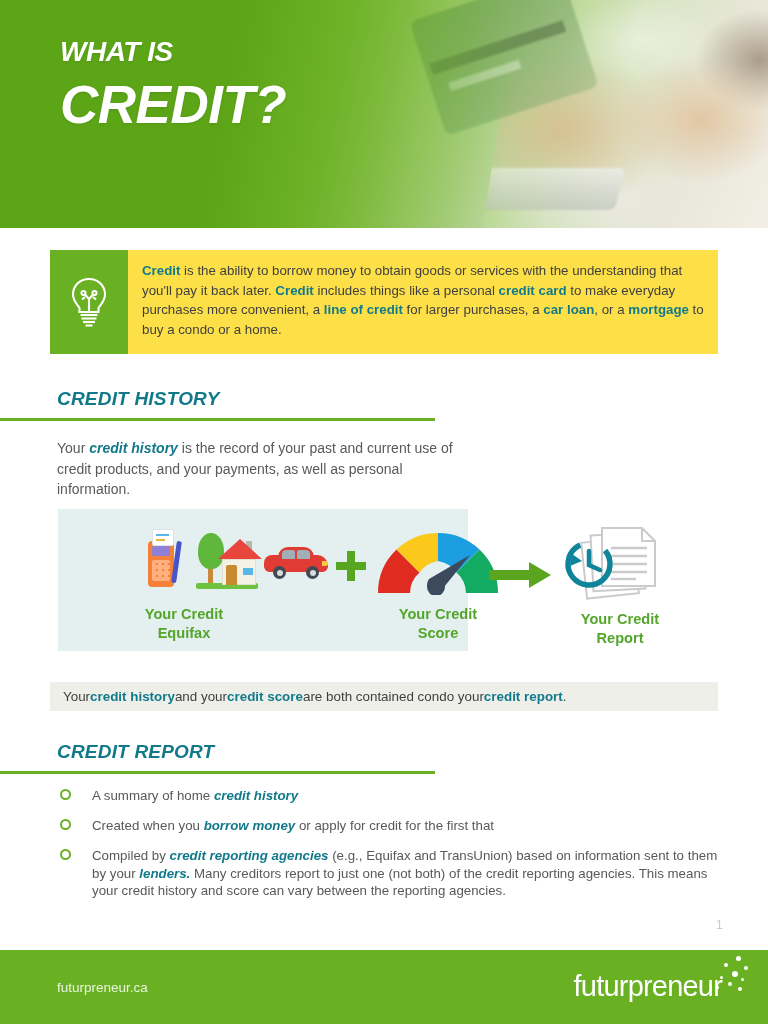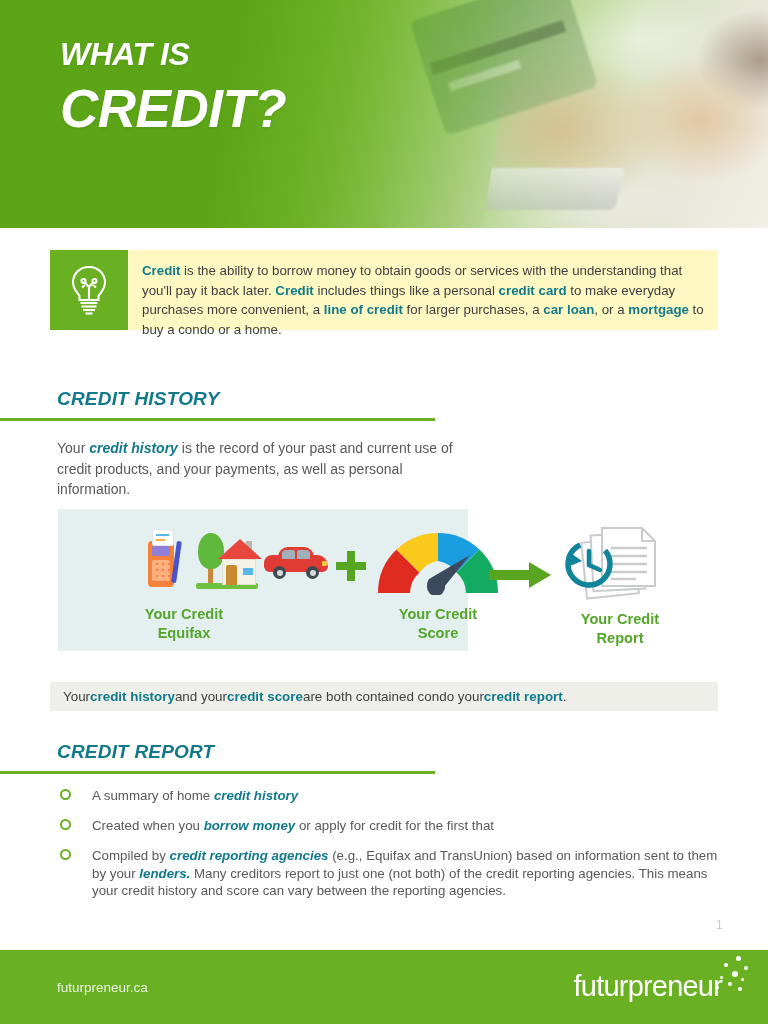--- a/index.html
+++ b/index.html
@@ -78,30 +78,30 @@
   .header-title {
     position:absolute;
     left:60px; top:38px;
     color:#ffffff;
     font-style:italic;
     font-weight:bold;
     line-height:1;
     letter-spacing:-.5px;
     text-shadow:0 1px 3px rgba(0,0,0,.10);
   }
-  .title-line1 { font-size:32px; display:block; }
+  .title-line1 { font-size:28px; display:block; }
   .title-line2 { font-size:53px; display:block; margin-top:12px; }
 
   
   .definition {
     position:absolute;
     left:50px; top:250px;
-    width:668px; height:80px;
+    width:668px; height:104px;
     display:flex;
-    background:#fef9c3;
+    background:#fde047;
   }
   .definition-icon {
     width:78px;
     background:#6ab023;
     display:flex;
     align-items:center;
     justify-content:center;
     flex:0 0 78px;
   }
   .definition-text {

